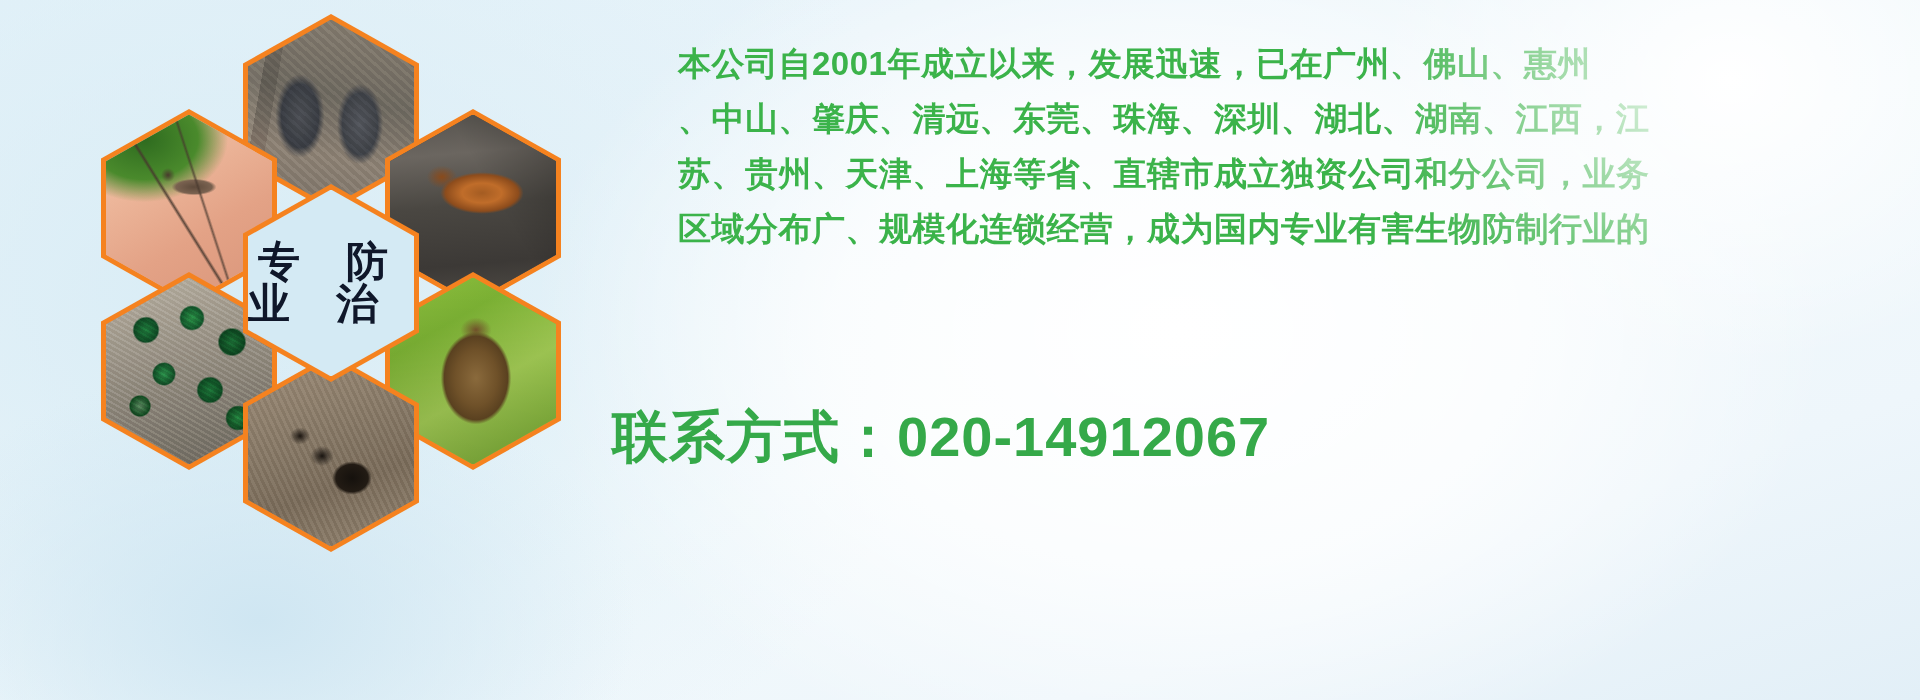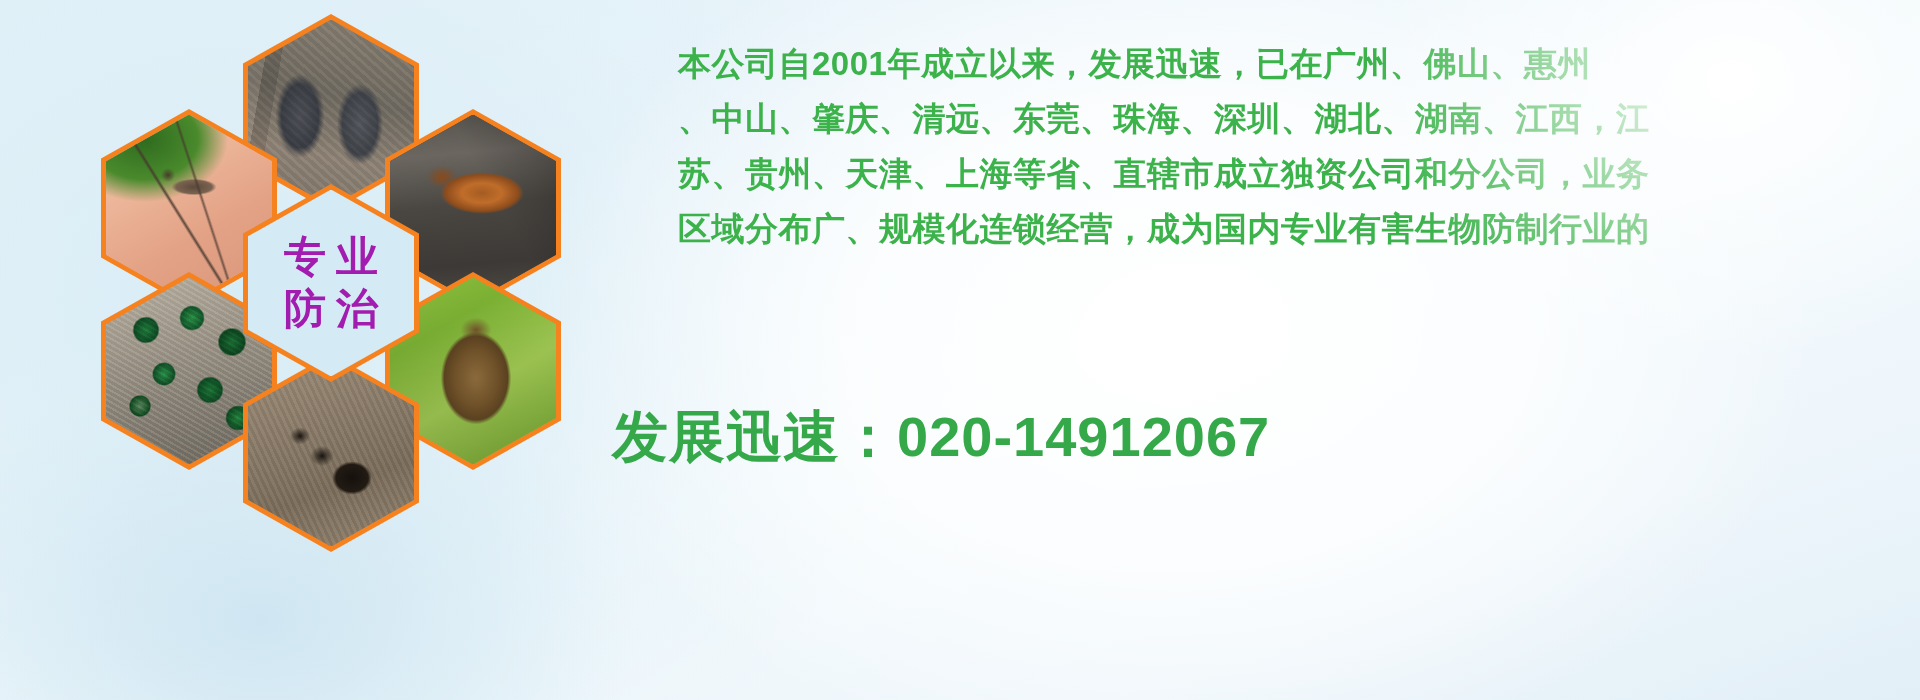--- a/index.html
+++ b/index.html
@@ -44,23 +44,23 @@
   .h-rats     {left:155px;top:0px;}
   .h-mosquito {left:13px;top:95px;}
   .h-roach    {left:297px;top:95px;}
   .h-flies    {left:13px;top:258px;}
   .h-bug      {left:297px;top:258px;}
   .h-ant      {left:155px;top:340px;}
   .h-center   {left:155px;top:170px;z-index:4;}
   .h-center .inner{background:#d4eaf4;}
 
   .center-text{
-    position:absolute;inset:0;display:flex;flex-direction:column;
+    position:absolute;inset:0;display:flex;flex-direction:row;
     align-items:center;justify-content:center;gap:10px;
-    color:#a21caf;font-weight:bold;font-size:42px;letter-spacing:10px;
+    color:#0f172a;font-weight:bold;font-size:42px;letter-spacing:10px;
     text-indent:10px;line-height:1;
   }
 
   
   .art-rats{
     background:
       radial-gradient(ellipse 34px 58px at 52px 96px,#4c4f55 0%,#3a3d43 55%,rgba(58,61,67,0) 72%),
       radial-gradient(ellipse 32px 56px at 112px 104px,#53565c 0%,#3f4248 55%,rgba(63,66,72,0) 72%),
       linear-gradient(12deg,#7d746a 0%,#8d8275 30%,#6f6a61 58%,#8a8173 100%),
       #7f7668;
@@ -213,17 +213,17 @@
     <p class="para">
       <span class="line indent">本公司自2001年成立以来，发展迅速，已在广州、佛山、惠州</span>
       <span class="line">、中山、肇庆、清远、东莞、珠海、深圳、湖北、湖南、江西，江</span>
       <span class="line">苏、贵州、天津、上海等省、直辖市成立独资公司和分公司，业务</span>
       <span class="line">区域分布广、规模化连锁经营，成为国内专业有害生物防制行业的</span>
     </p>
   </div>
 
   <div class="contact">
     <div class="row1">
-      <span>发展迅速：</span><span>020-14912067</span>
+      <span>联系方式：</span><span>020-14912067</span>
     </div>
   </div>
 
 </div>
 
 </body></html>

